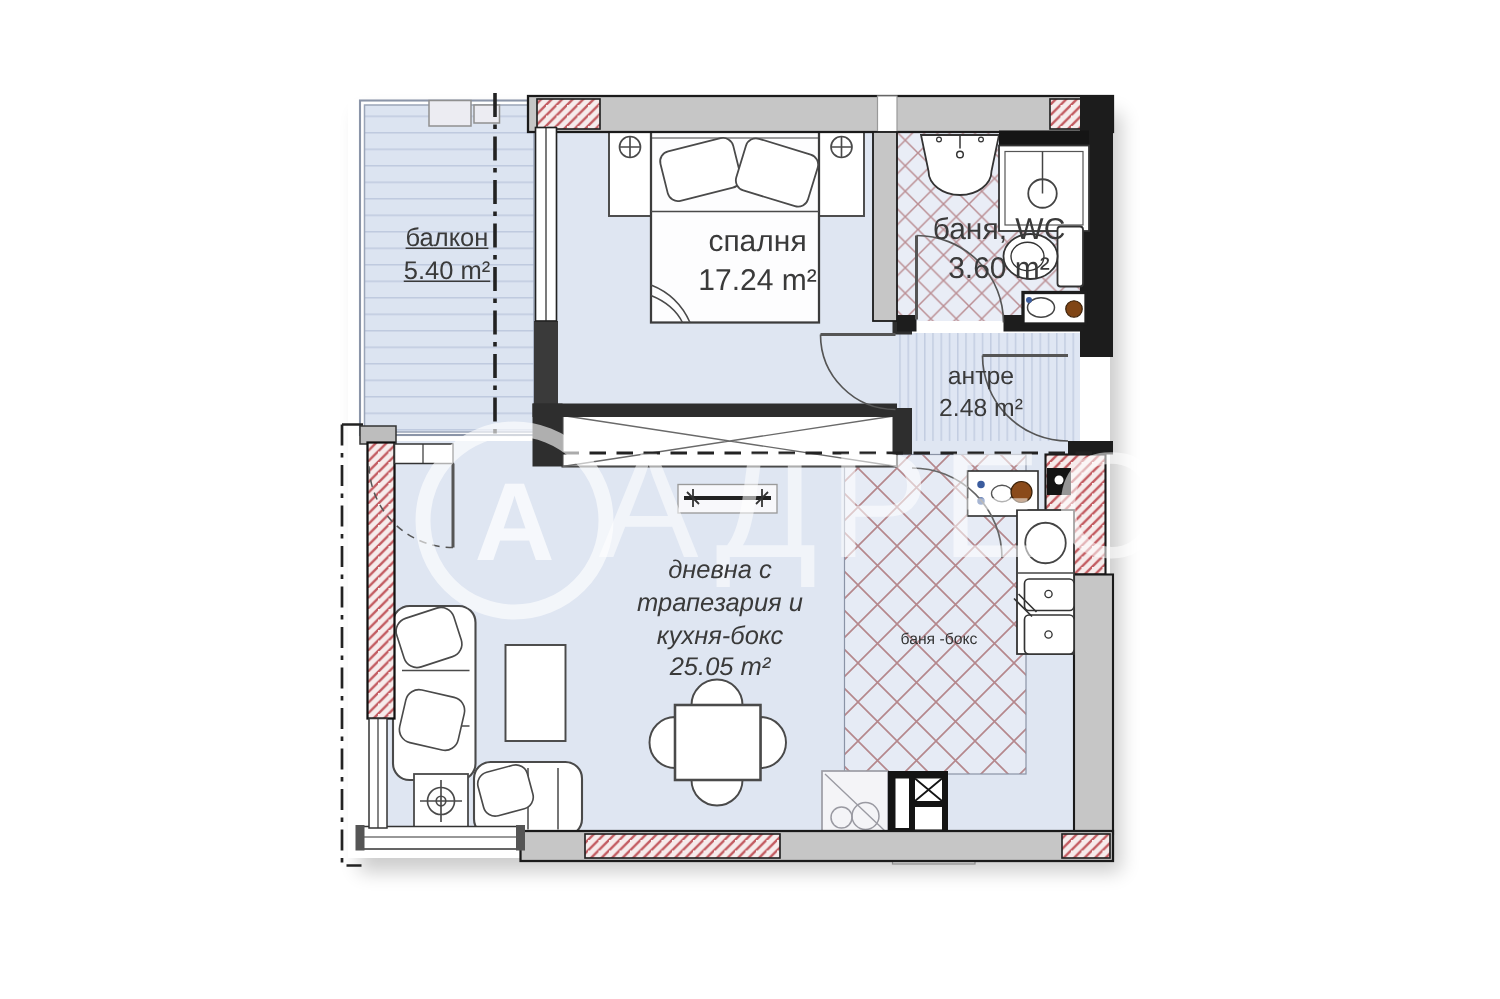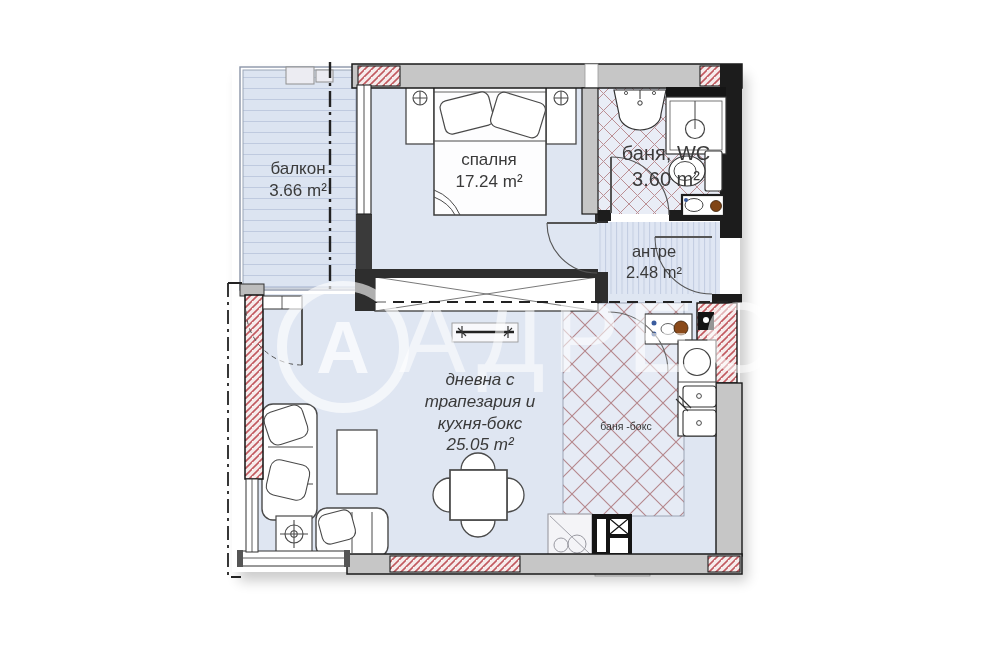--- a/index.html
+++ b/index.html
@@ -3,22 +3,22 @@
 <meta charset="utf-8">
 <style>
   html,body{margin:0;padding:0;background:#ffffff;}
   #stage{position:relative;width:1000px;height:666px;background:#ffffff;overflow:hidden;
          font-family:"Liberation Sans",sans-serif;}
   #plan-shadow{position:absolute;left:232px;top:66px;width:508px;height:506px;
                box-shadow:7px 9px 12px rgba(0,0,0,0.20);background:transparent;}
   svg{position:absolute;left:0;top:0;}
   .label{position:absolute;color:#3a3a3a;text-align:center;line-height:1.28;}
   .area{white-space:nowrap;}
-  #lbl-balcony{left:238px;top:158px;width:120px;font-size:17px;}
-  #lbl-bedroom{left:421px;top:149px;width:136px;font-size:17px;}
+  #lbl-balcony{left:238px;top:148px;width:120px;font-size:17px;text-decoration:underline;}
+  #lbl-bedroom{left:437px;top:149px;width:136px;font-size:20px;}
   #lbl-bath{left:608px;top:141px;width:116px;font-size:20px;}
   #lbl-hall{left:596px;top:241px;width:116px;font-size:16.5px;}
   #lbl-living{left:398px;top:369px;width:164px;font-size:17px;font-style:italic;}
   #lbl-kitchen{left:573px;top:420px;width:106px;font-size:10.5px;color:#333;}
   
   #wm{position:absolute;left:0;top:0;width:1000px;height:666px;pointer-events:none;}
   #wm-circle{position:absolute;left:277px;top:281px;width:112px;height:112px;
              border:10px solid rgba(255,255,255,0.62);border-radius:50%;
              display:flex;align-items:center;justify-content:center;}
   #wm-circle span{font-size:74px;font-weight:bold;color:rgba(255,255,255,0.72);}
@@ -263,21 +263,21 @@
 
   <div id="wm">
     <div id="wm-circle">
       <span>А</span>
     </div>
     <div id="wm-text">АДРЕС</div>
   </div>
 
   <div class="label" id="lbl-balcony">
     <div>балкон</div>
-    <div class="area">3.66 m²</div>
+    <div class="area">5.40 m²</div>
   </div>
   <div class="label" id="lbl-bedroom">
     <div>спалня</div>
     <div class="area">17.24 m²</div>
   </div>
   <div class="label" id="lbl-bath">
     <div>баня, WC</div>
     <div class="area">3.60 m²</div>
   </div>
   <div class="label" id="lbl-hall">

